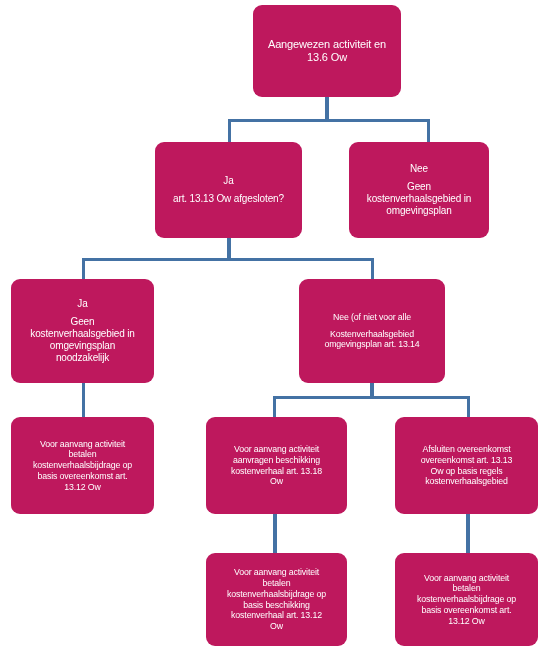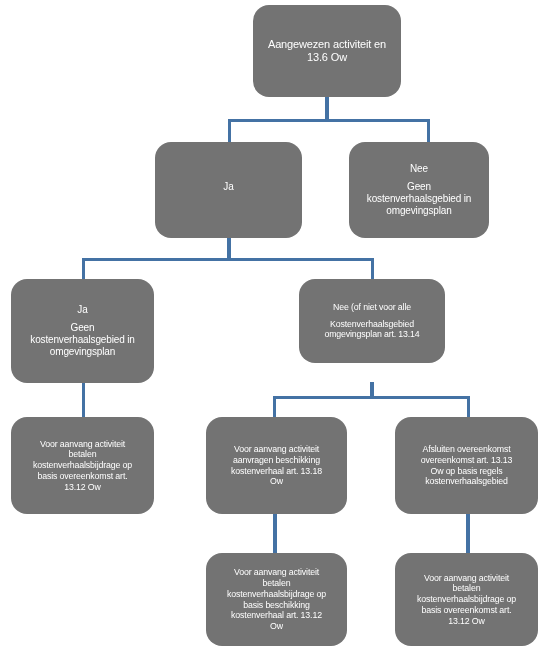--- a/index.html
+++ b/index.html
@@ -23,22 +23,22 @@
   
   .conn {
     position: absolute;
     background: #4472A4;
     z-index: 1;
   }
   
   .node {
     position: absolute;
     box-sizing: border-box;
-    background: #737373;
-    border-radius: 16px;
+    background: #be185d;
+    border-radius: 9px;
     color: #ffffff;
     display: flex;
     flex-direction: column;
     align-items: center;
     justify-content: center;
     text-align: center;
     padding: 4px 6px;
     z-index: 2;
     line-height: 1.22;
     letter-spacing: -0.15px;
@@ -79,39 +79,41 @@
   <div class="conn" style="left:466px; top:514px; width:4px; height:40px;"></div>
 
   <div class="node t11" style="left:253px; top:5px; width:148px; height:92px;">
     <span class="line">Aangewezen activiteit en</span>
     <span class="line">13.6 Ow</span>
   </div>
 
   <div class="node t10" style="left:155px; top:142px; width:147px; height:96px;">
     <span class="line">Ja</span>
     <span class="gap"></span>
+    <span class="line">art. 13.13 Ow afgesloten?</span>
   </div>
 
   <div class="node t10" style="left:349px; top:142px; width:140px; height:96px;">
     <span class="line">Nee</span>
     <span class="gap"></span>
     <span class="line">Geen</span>
     <span class="line">kostenverhaalsgebied in</span>
     <span class="line">omgevingsplan</span>
   </div>
 
   <div class="node t10" style="left:11px; top:279px; width:143px; height:104px;">
     <span class="line">Ja</span>
     <span class="gap"></span>
     <span class="line">Geen</span>
     <span class="line">kostenverhaalsgebied in</span>
     <span class="line">omgevingsplan</span>
+    <span class="line">noodzakelijk</span>
   </div>
 
-  <div class="node t85" style="left:299px; top:279px; width:146px; height:84px;">
+  <div class="node t85" style="left:299px; top:279px; width:146px; height:104px;">
     <span class="line">Nee (of niet voor alle</span>
     <span class="gap"></span>
     <span class="line">Kostenverhaalsgebied</span>
     <span class="line">omgevingsplan art. 13.14</span>
   </div>
 
   <div class="node t85" style="left:11px; top:417px; width:143px; height:97px;">
     <span class="line">Voor aanvang activiteit</span>
     <span class="line">betalen</span>
     <span class="line">kostenverhaalsbijdrage op</span>

